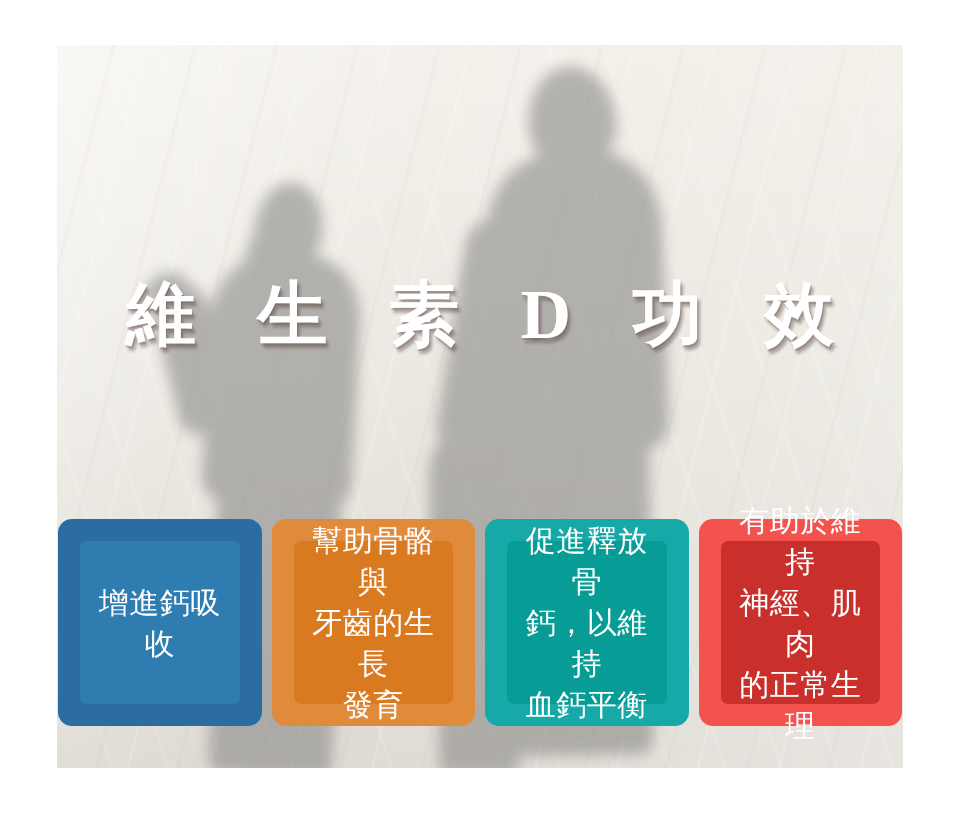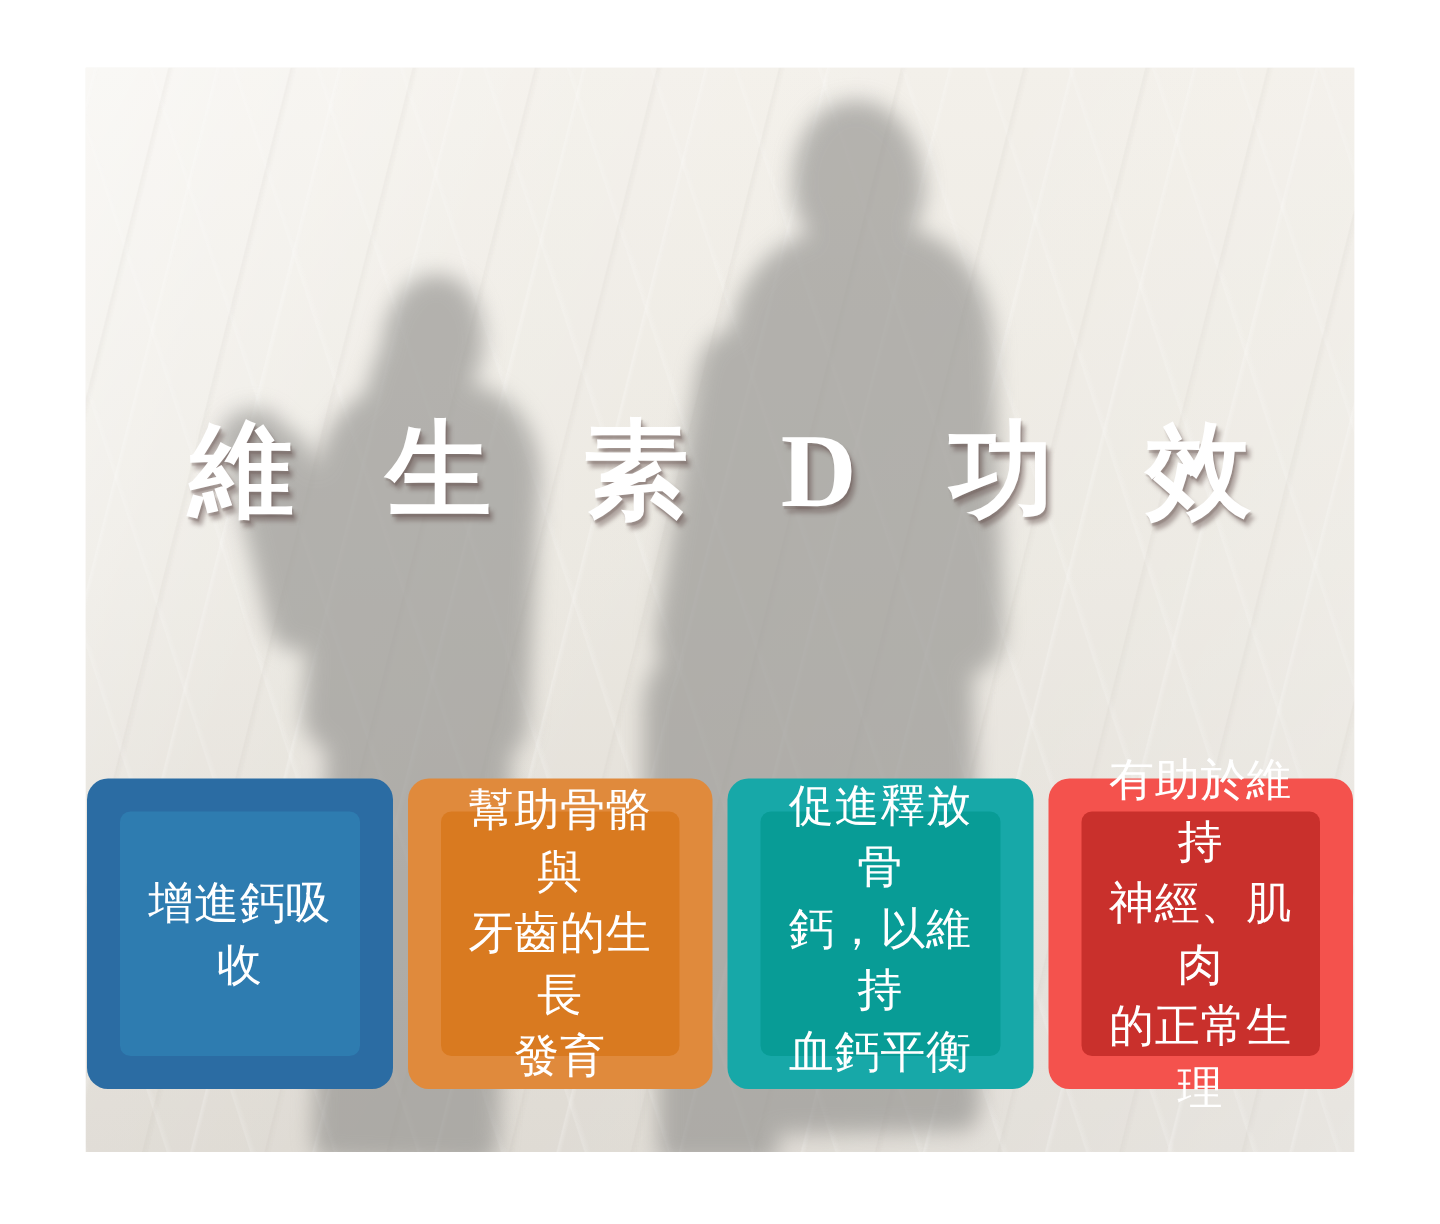--- a/index.html
+++ b/index.html
@@ -277,21 +277,21 @@
 
       <div class="box" style="background: rgb(224, 138, 60);">
         <div class="box-inner" style="background: rgb(217, 122, 32);">
           <div class="box-text" style="color: rgb(255, 255, 255);">幫助骨骼與
 牙齒的生長
 發育</div>
         </div>
       </div>
 
       <div class="box" style="background: rgb(23, 168, 168);">
-        <div class="box-inner" style="background: rgb(8, 156, 150); font-family: Liberation Mono, monospace;">
+        <div class="box-inner" style="background: rgb(8, 156, 150);">
           <div class="box-text" style="color: rgb(255, 255, 255);">促進釋放骨
 鈣，以維持
 血鈣平衡</div>
         </div>
       </div>
 
       <div class="box" style="background: rgb(244, 82, 77);">
         <div class="box-inner" style="background: rgb(201, 48, 44);">
           <div class="box-text" style="color: rgb(255, 255, 255);">有助於維持
 神經、肌肉

